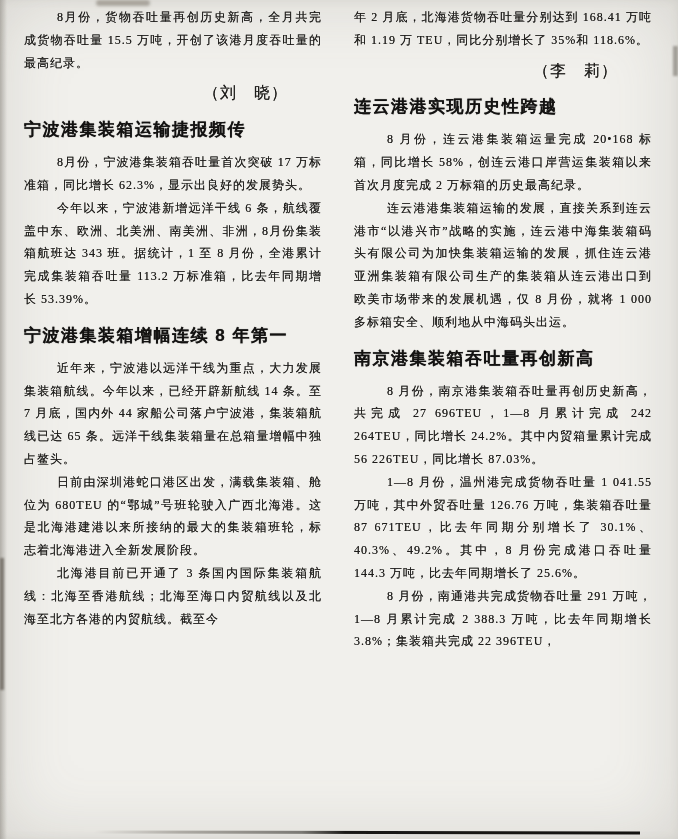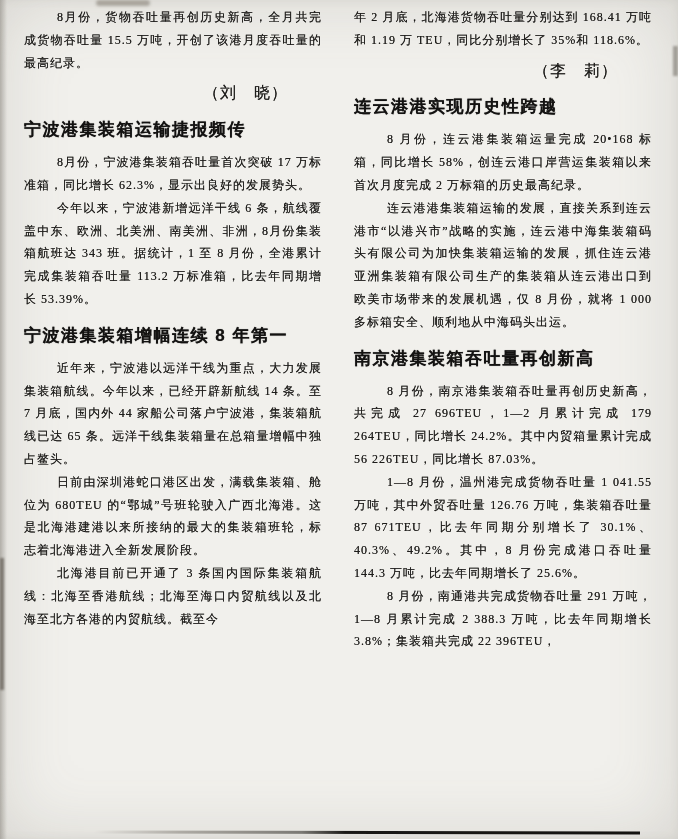--- a/index.html
+++ b/index.html
@@ -93,21 +93,21 @@
     <p class="para">北海港目前已开通了 3 条国内国际集装箱航线：北海至香港航线；北海至海口内贸航线以及北海至北方各港的内贸航线。截至今</p>
   </div>
 
   <div class="col col-right">
     <p class="para cont">年 2 月底，北海港货物吞吐量分别达到 168.41 万吨和 1.19 万 TEU，同比分别增长了 35%和 118.6%。</p>
     <p class="byline">（李　莉）</p>
     <h2 class="headline">连云港港实现历史性跨越</h2>
     <p class="para">8 月份，连云港集装箱运量完成 20•168 标箱，同比增长 58%，创连云港口岸营运集装箱以来首次月度完成 2 万标箱的历史最高纪录。</p>
     <p class="para">连云港港集装箱运输的发展，直接关系到连云港市“以港兴市”战略的实施，连云港中海集装箱码头有限公司为加快集装箱运输的发展，抓住连云港亚洲集装箱有限公司生产的集装箱从连云港出口到欧美市场带来的发展机遇，仅 8 月份，就将 1 000 多标箱安全、顺利地从中海码头出运。</p>
     <h2 class="headline">南京港集装箱吞吐量再创新高</h2>
-    <p class="para">8 月份，南京港集装箱吞吐量再创历史新高，共完成 27 696TEU，1—2 月累计完成 179 264TEU，同比增长 24.2%。其中内贸箱量累计完成 56 226TEU，同比增长 87.03%。</p>
+    <p class="para">8 月份，南京港集装箱吞吐量再创历史新高，共完成 27 696TEU，1—8 月累计完成 242 264TEU，同比增长 24.2%。其中内贸箱量累计完成 56 226TEU，同比增长 87.03%。</p>
     <p class="para">1—8 月份，温州港完成货物吞吐量 1 041.55 万吨，其中外贸吞吐量 126.76 万吨，集装箱吞吐量 87 671TEU，比去年同期分别增长了 30.1%、40.3%、49.2%。其中，8 月份完成港口吞吐量 144.3 万吨，比去年同期增长了 25.6%。</p>
     <p class="para">8 月份，南通港共完成货物吞吐量 291 万吨，1—8 月累计完成 2 388.3 万吨，比去年同期增长 3.8%；集装箱共完成 22 396TEU，</p>
   </div>
 
   <div class="smudge-top"></div>
   <div class="edge-left"></div>
   <div class="blot-left"></div>
   <div class="blot-right"></div>
   <div class="bottom-rule"></div>
 

